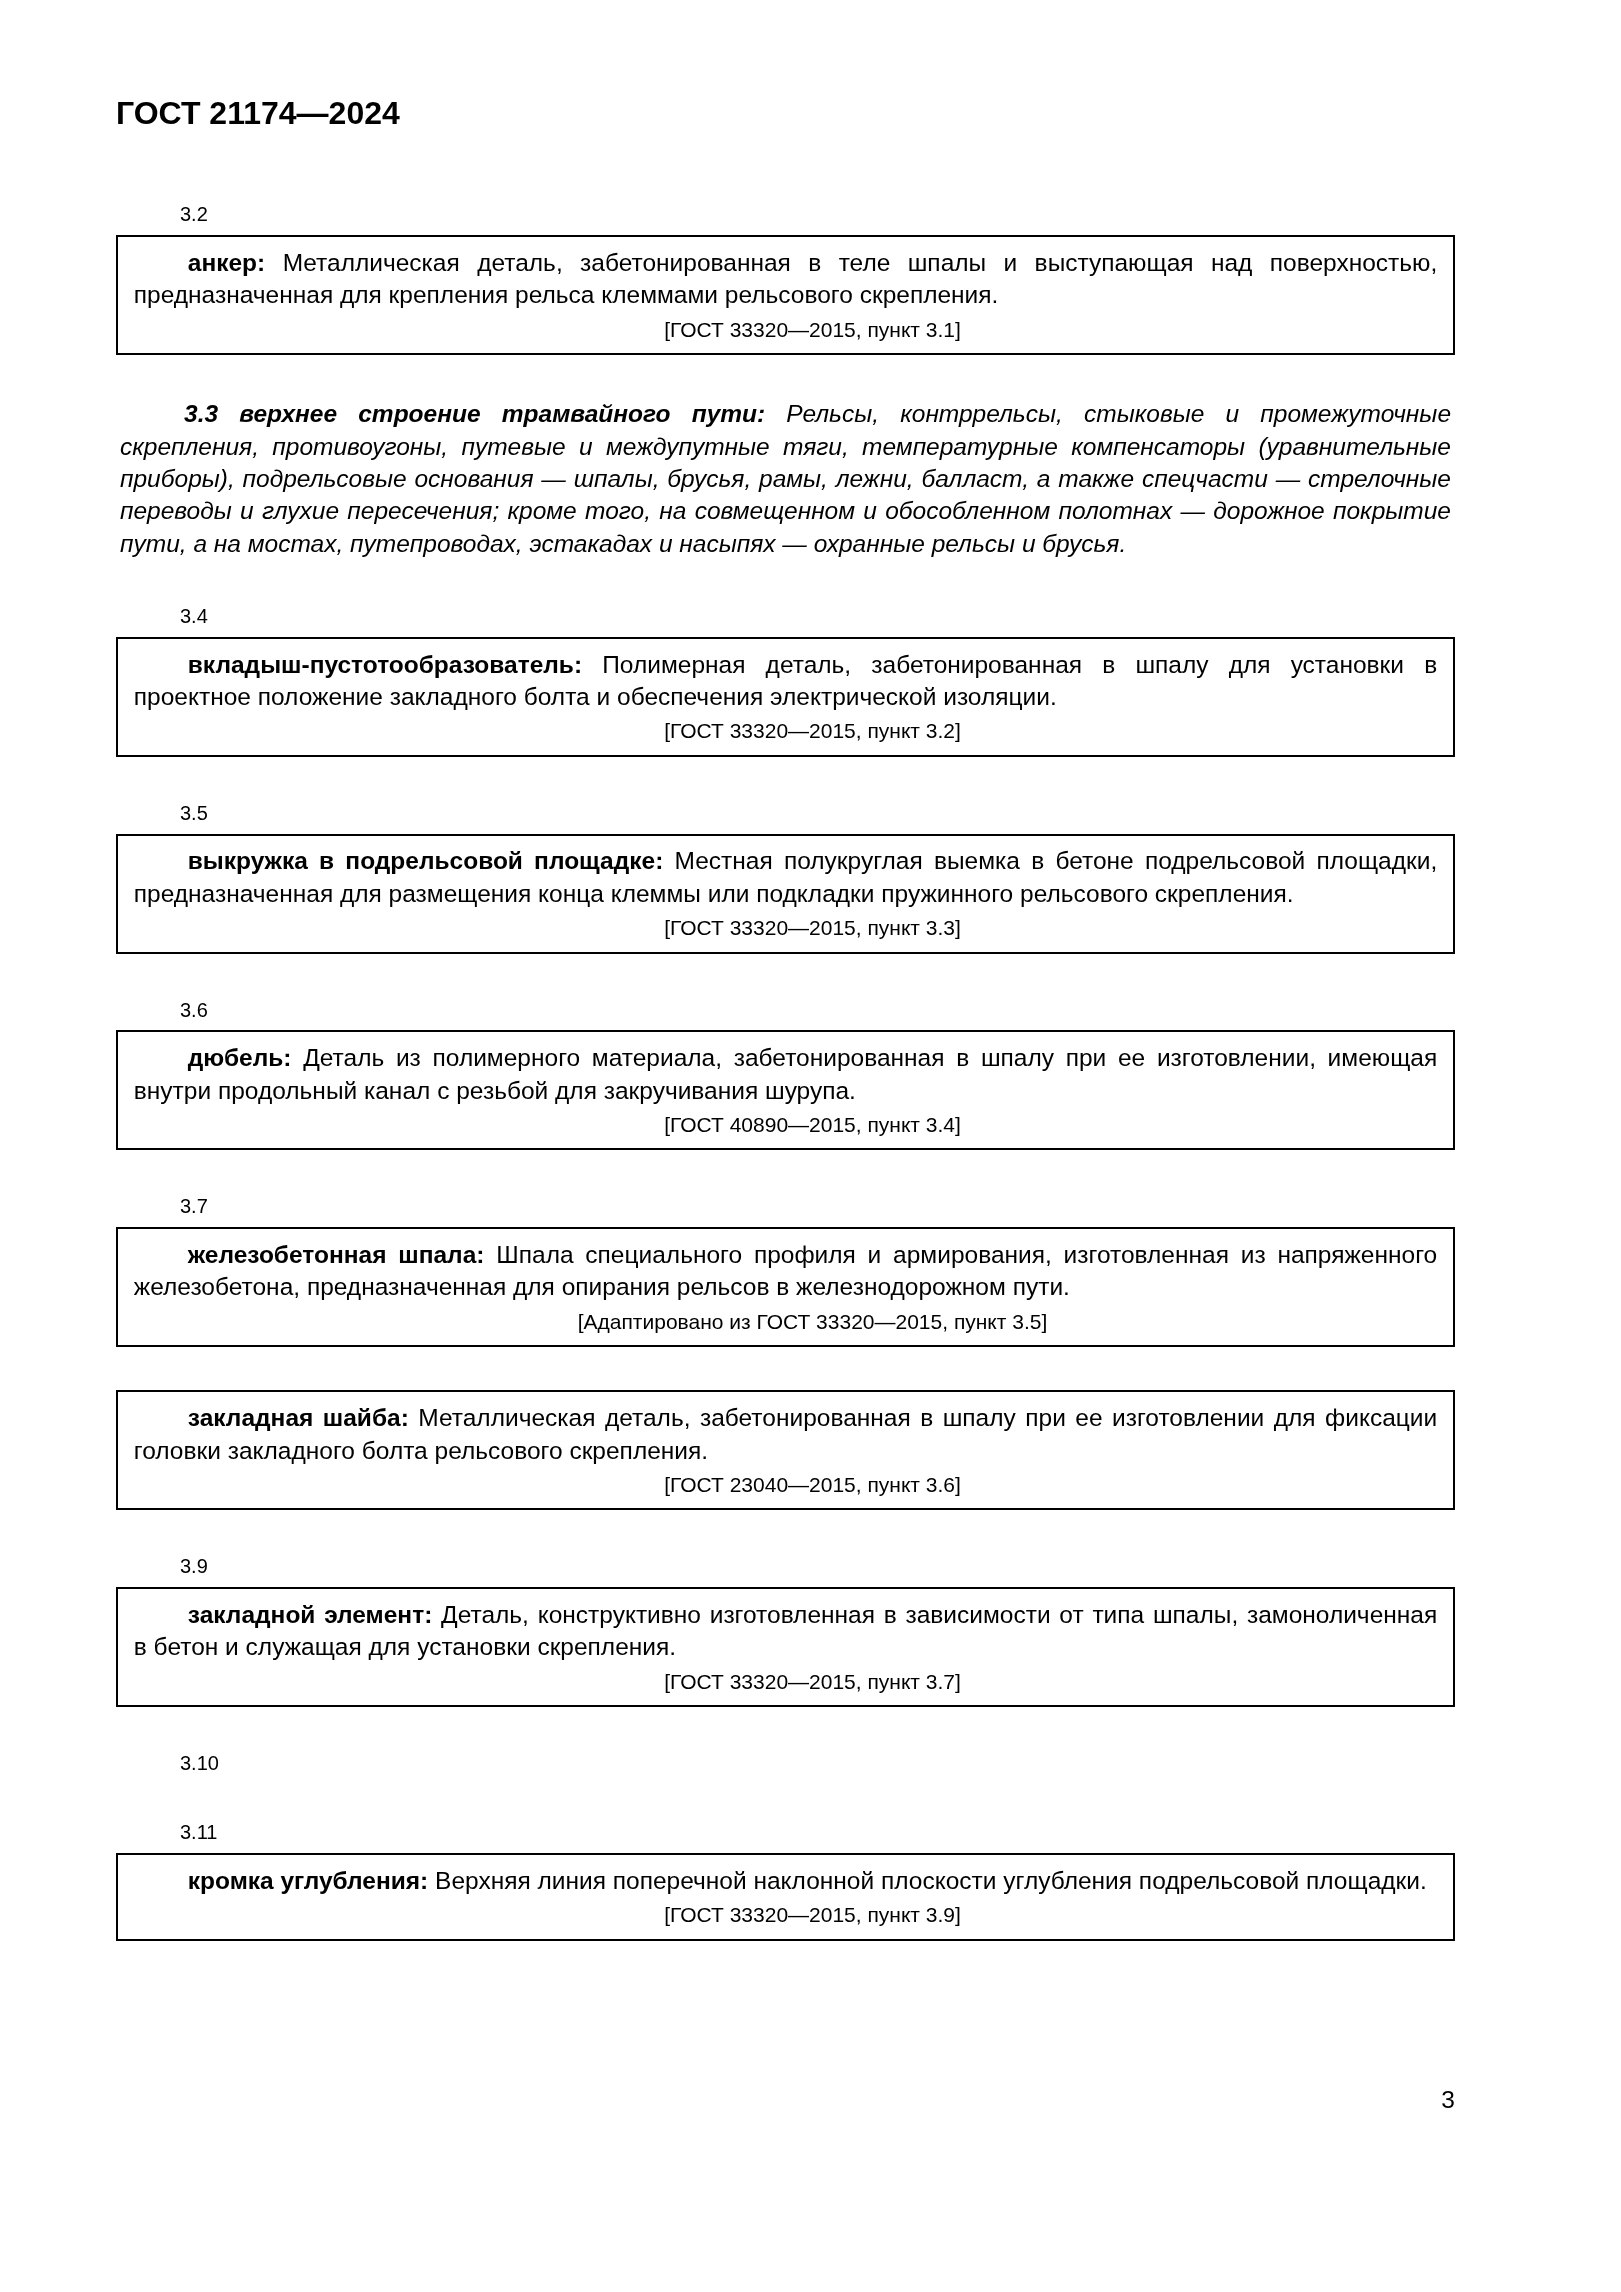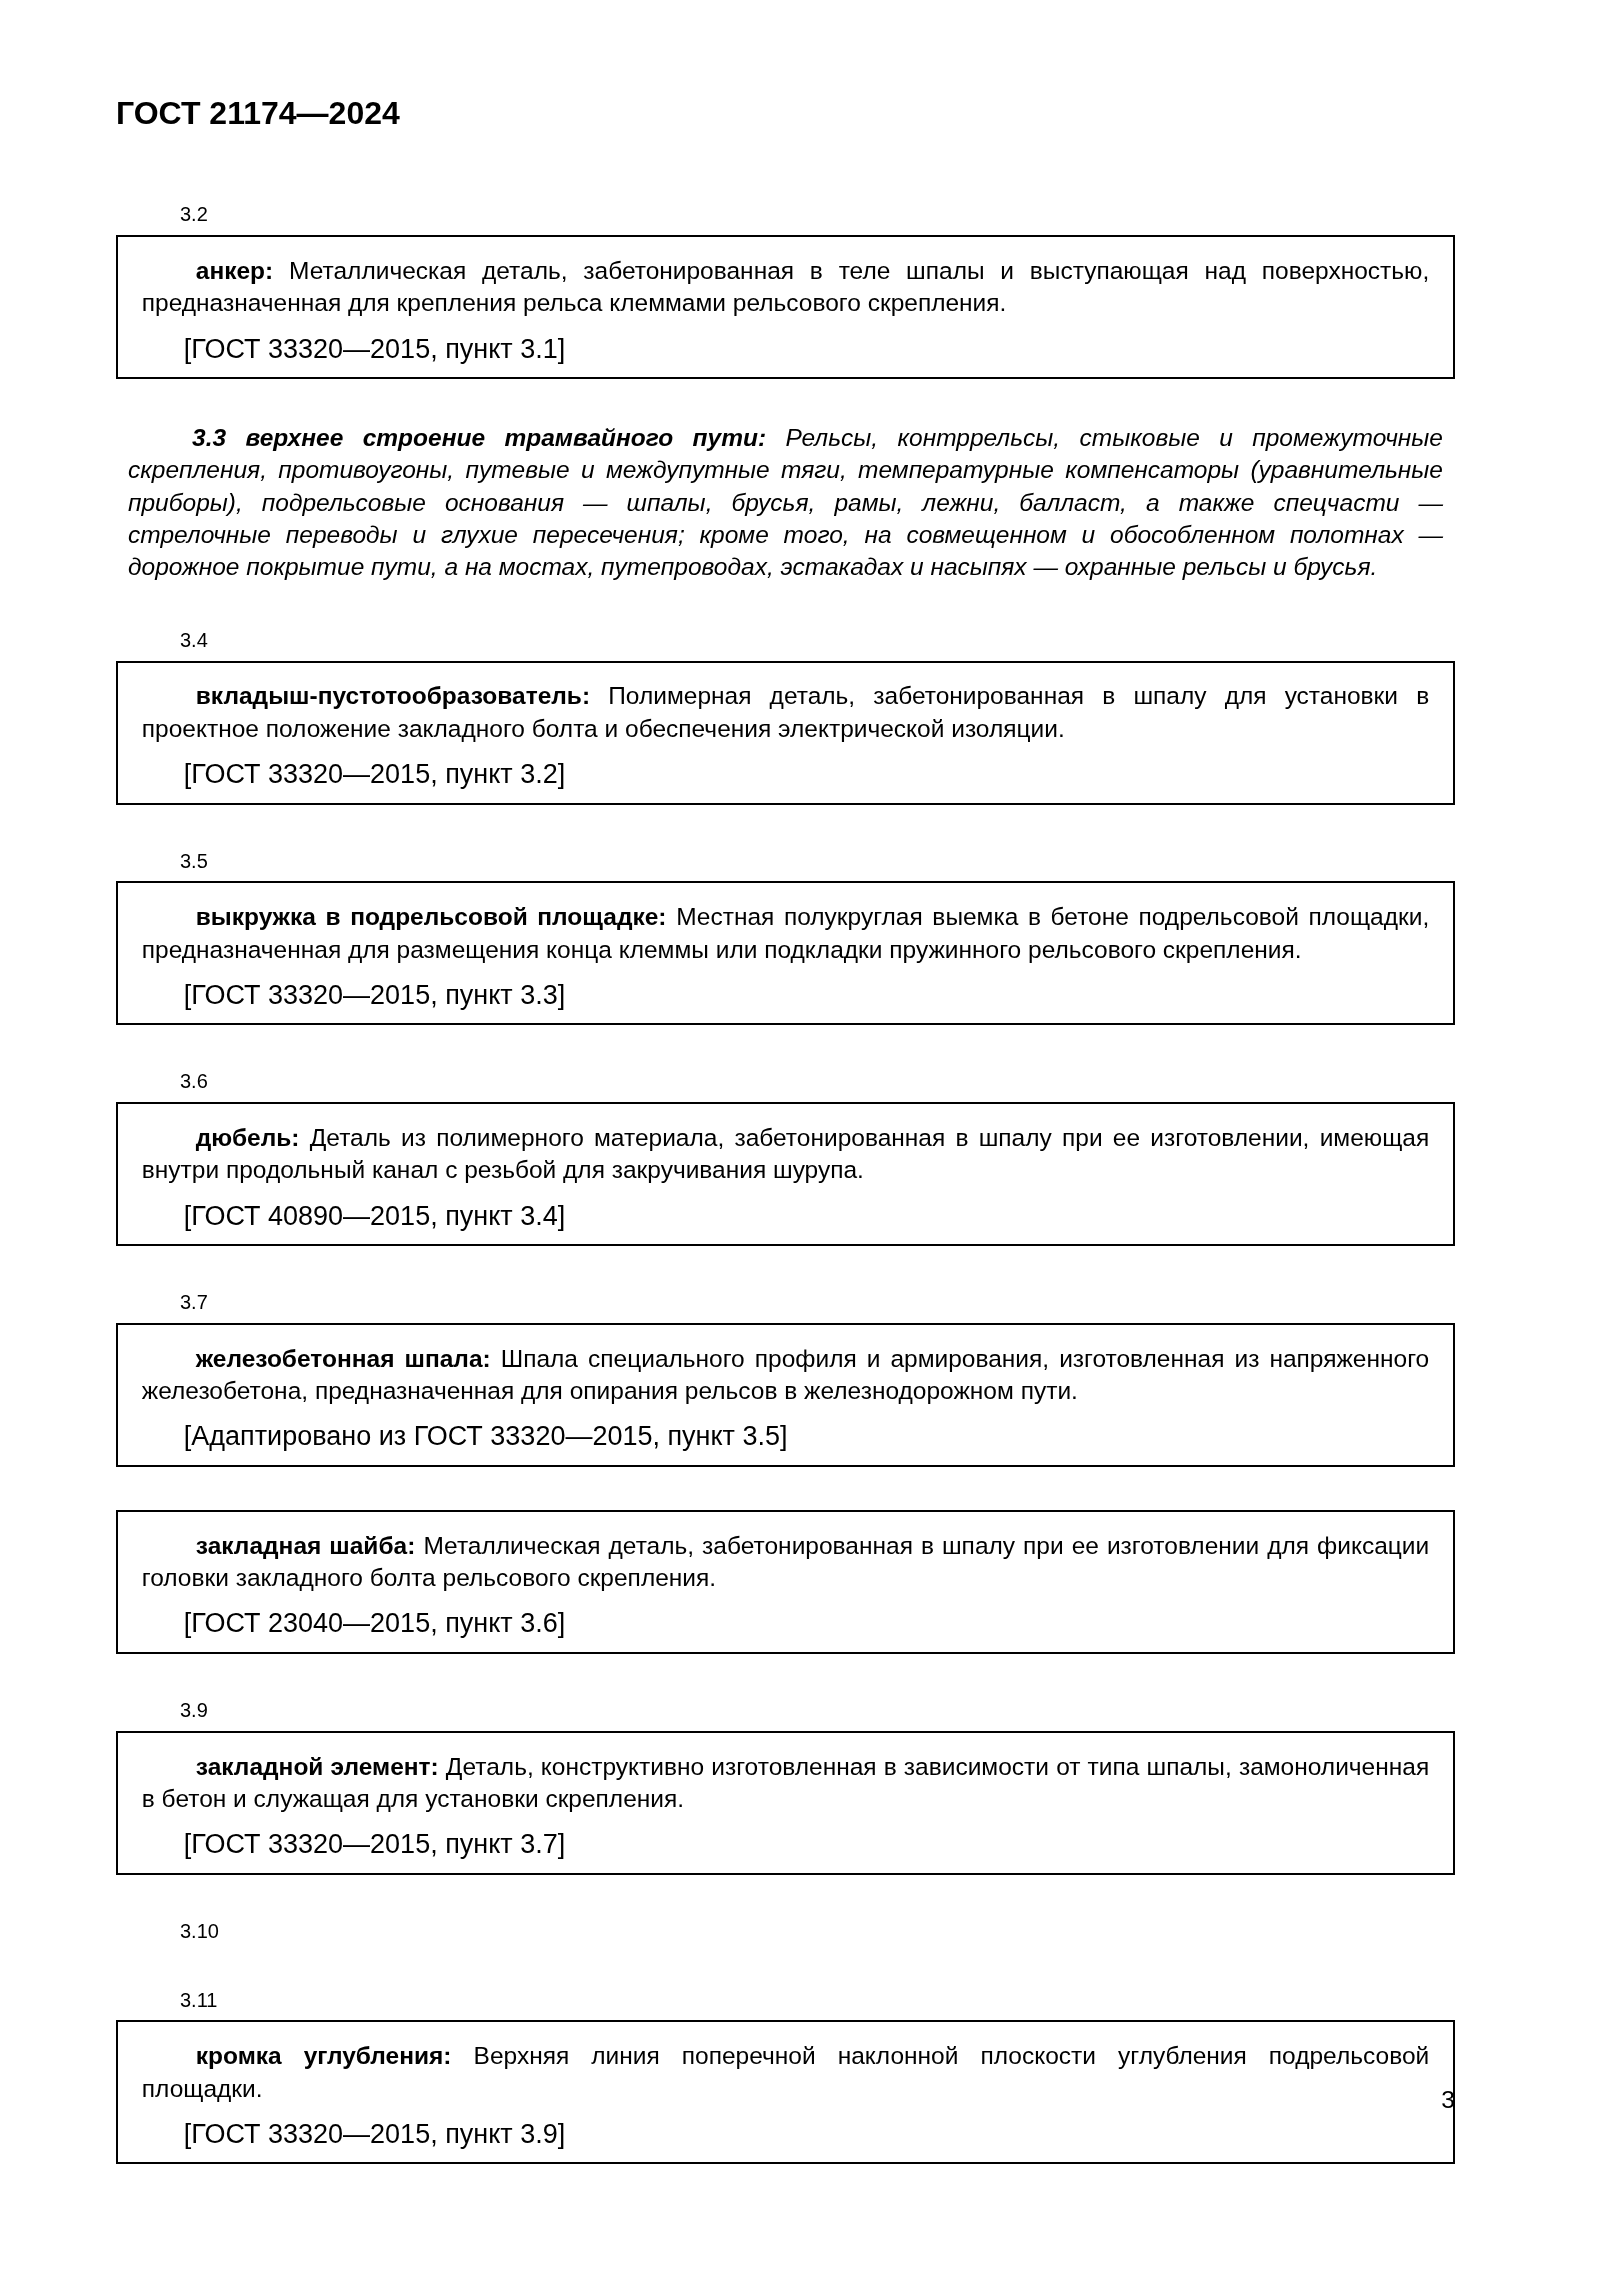--- a/index.html
+++ b/index.html
@@ -30,33 +30,34 @@
     font-size: 20px;
     line-height: 1.3;
     padding-left: 64px;
     margin: 0 0 7.8px 0;
   }
   .def-box {
     border: 2px solid #000000;
     padding: 5.9px 11.8px 9.8px 11.8px;
   }
   .def-text {
-    margin: 12px;
+    margin: 4px;
     font-size: 24.5px;
     line-height: 1.32;
     text-align: justify;
     text-indent: 54px;
   }
   .def-text .term { font-weight: bold; }
   .def-text.plain { text-indent: 64px; font-style: italic; }
   .source {
     margin: 2px 0 0 0;
-    font-size: 27px;
+    font-size: 21px;
     line-height: 1.32;
     padding-left: 54px;
+    text-align: center;
   }
   .page-number {
     position: absolute;
     left: 116px;
     top: 2086px;
     width: 1339px;
     text-align: right;
     font-size: 24.5px;
   }
 </style>

